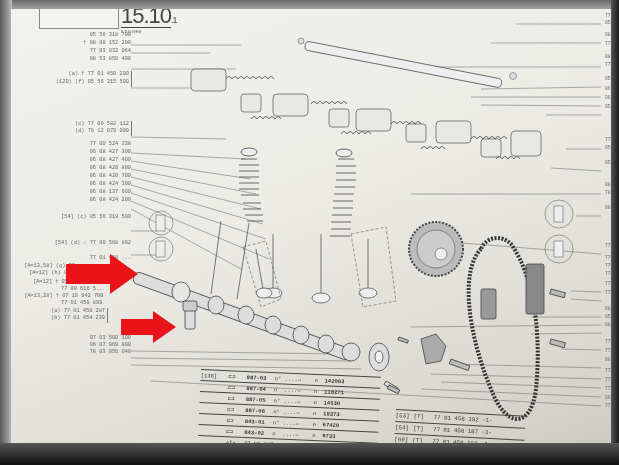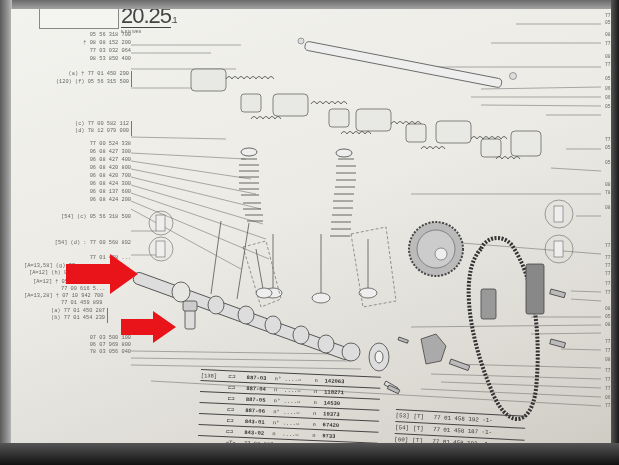--- a/index.html
+++ b/index.html
@@ -30,21 +30,21 @@
 <body>
 
 <div class="frame-top"></div>
 <div class="frame-left"></div>
 
 <div class="page">
 
   <div class="logo-box">
       <span></span>
     </div>
-  <div class="page-num"><span>20.25</span><small>.1</small></div>
+  <div class="page-num"><span>15.10</span><small>.1</small></div>
   <div class="page-sub">E   P.N  WEB</div>
 
   <svg class="dia" width="600" height="435" viewBox="0 0 600 435">
     <g stroke="#777" stroke-width="0.6" fill="none">
       <line x1="120" y1="36" x2="230" y2="36"></line>
       <line x1="120" y1="44" x2="200" y2="44"></line>
       <line x1="120" y1="60" x2="225" y2="60"></line>
       <line x1="120" y1="79" x2="190" y2="79"></line>
       <line x1="120" y1="128" x2="215" y2="130"></line>
       <line x1="120" y1="144" x2="235" y2="150"></line>

